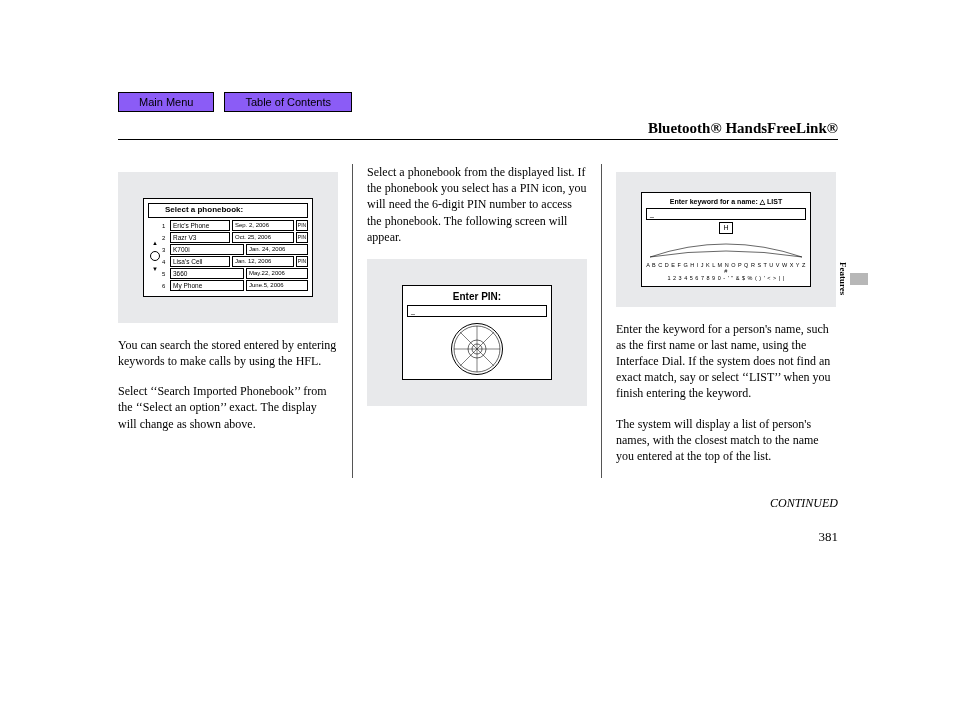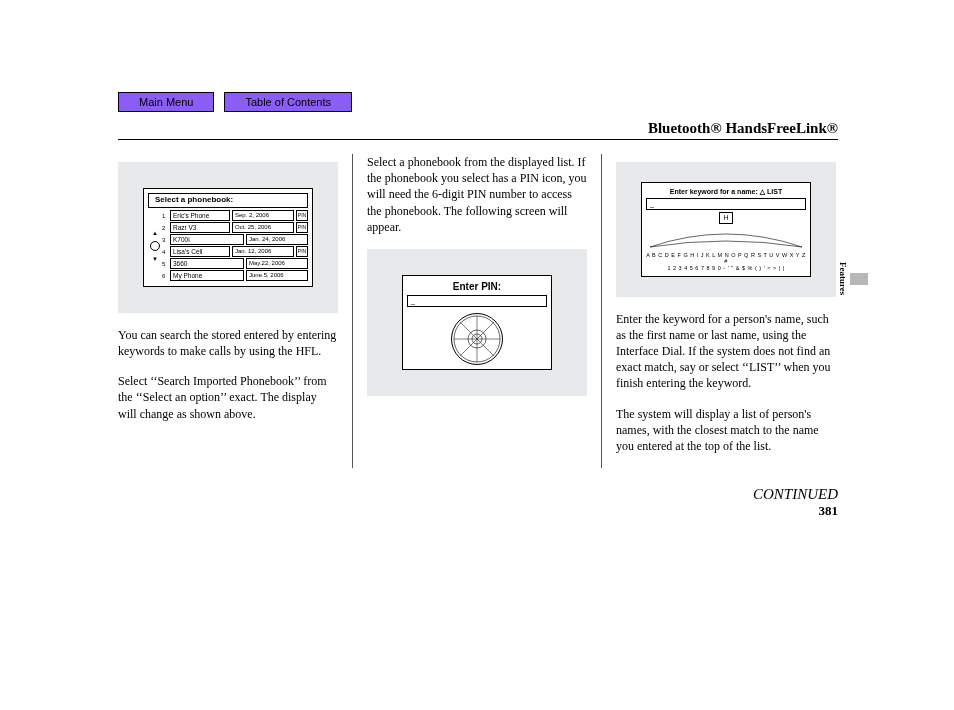--- a/index.html
+++ b/index.html
@@ -29,21 +29,21 @@
     border: 1px solid #000;
     padding: 2px 20px;
     background: #8b5cf6;
     cursor: pointer;
     line-height: 14px;
   }
   .title-row {
     border-bottom: 1px solid #000;
     text-align: right;
     padding-bottom: 2px;
-    margin-bottom: 14px;
+    margin-bottom: 24px;
     font-weight: bold;
     font-size: 15px;
   }
   .columns {
     display: flex;
     gap: 0;
   }
   .col {
     width: 220px;
     font-size: 12px;
@@ -75,21 +75,21 @@
     background: #fff;
     border: 1px solid #000;
     width: 170px;
     font-family: Arial, sans-serif;
     font-size: 7px;
     padding: 4px;
     box-sizing: border-box;
   }
 
   
-  .pb-title { font-weight: bold; font-size: 8px; margin-bottom: 2px; border: 1px solid #000; padding: 1px 6px; }
+  .pb-title { font-weight: bold; font-size: 8px; margin-bottom: 2px; border: 1px solid #000; padding: 1px 16px; }
   .pb-row { display:flex; align-items:center; height:12px; }
   .pb-num { width:8px; font-size:6px; }
   .pb-name { flex:1; border:1px solid #000; height:9px; line-height:9px; padding:0 2px; font-size:6.5px; overflow:hidden; }
   .pb-date { width:56px; border:1px solid #000; height:9px; line-height:9px; padding:0 2px; font-size:6px; overflow:hidden; margin-left:2px; }
   .pb-pin { width:10px; font-size:5px; text-align:center; border:1px solid #000; height:9px; line-height:9px; margin-left:2px;}
   .pb-body { display:flex; }
   .pb-left { width:14px; display:flex; flex-direction:column; justify-content:center; align-items:center; font-size:6px; gap:4px;}
   .pb-table { flex:1; }
 
   
@@ -99,27 +99,28 @@
 
   
   .kw-label { text-align:center; font-weight:bold; font-size:7px; margin-bottom:2px; }
   .kw-field { border:1px solid #000; height:10px; margin-bottom:2px; padding-left:3px; font-size:7px; line-height:10px;}
   .kw-letter { border:1px solid #000; width:12px; height:10px; line-height:10px; text-align:center; margin:2px auto 3px; font-size:7px;}
   .arc { font-size:5.5px; text-align:center; letter-spacing:0.5px; line-height:1.2; }
 
   .continued {
     text-align: right;
     font-style: italic;
-    font-size: 15px;
+    font-size: 12px;
     margin-top: 18px;
   }
   .page-num {
     text-align: right;
-    font-weight: bold;
+    font-weight: normal;
     font-size: 13px;
+    margin-top: 18px;
   }
 
   
   .side-tab {
     position: absolute;
     right: -30px;
     top: 170px;
     display: flex;
     align-items: center;
   }

